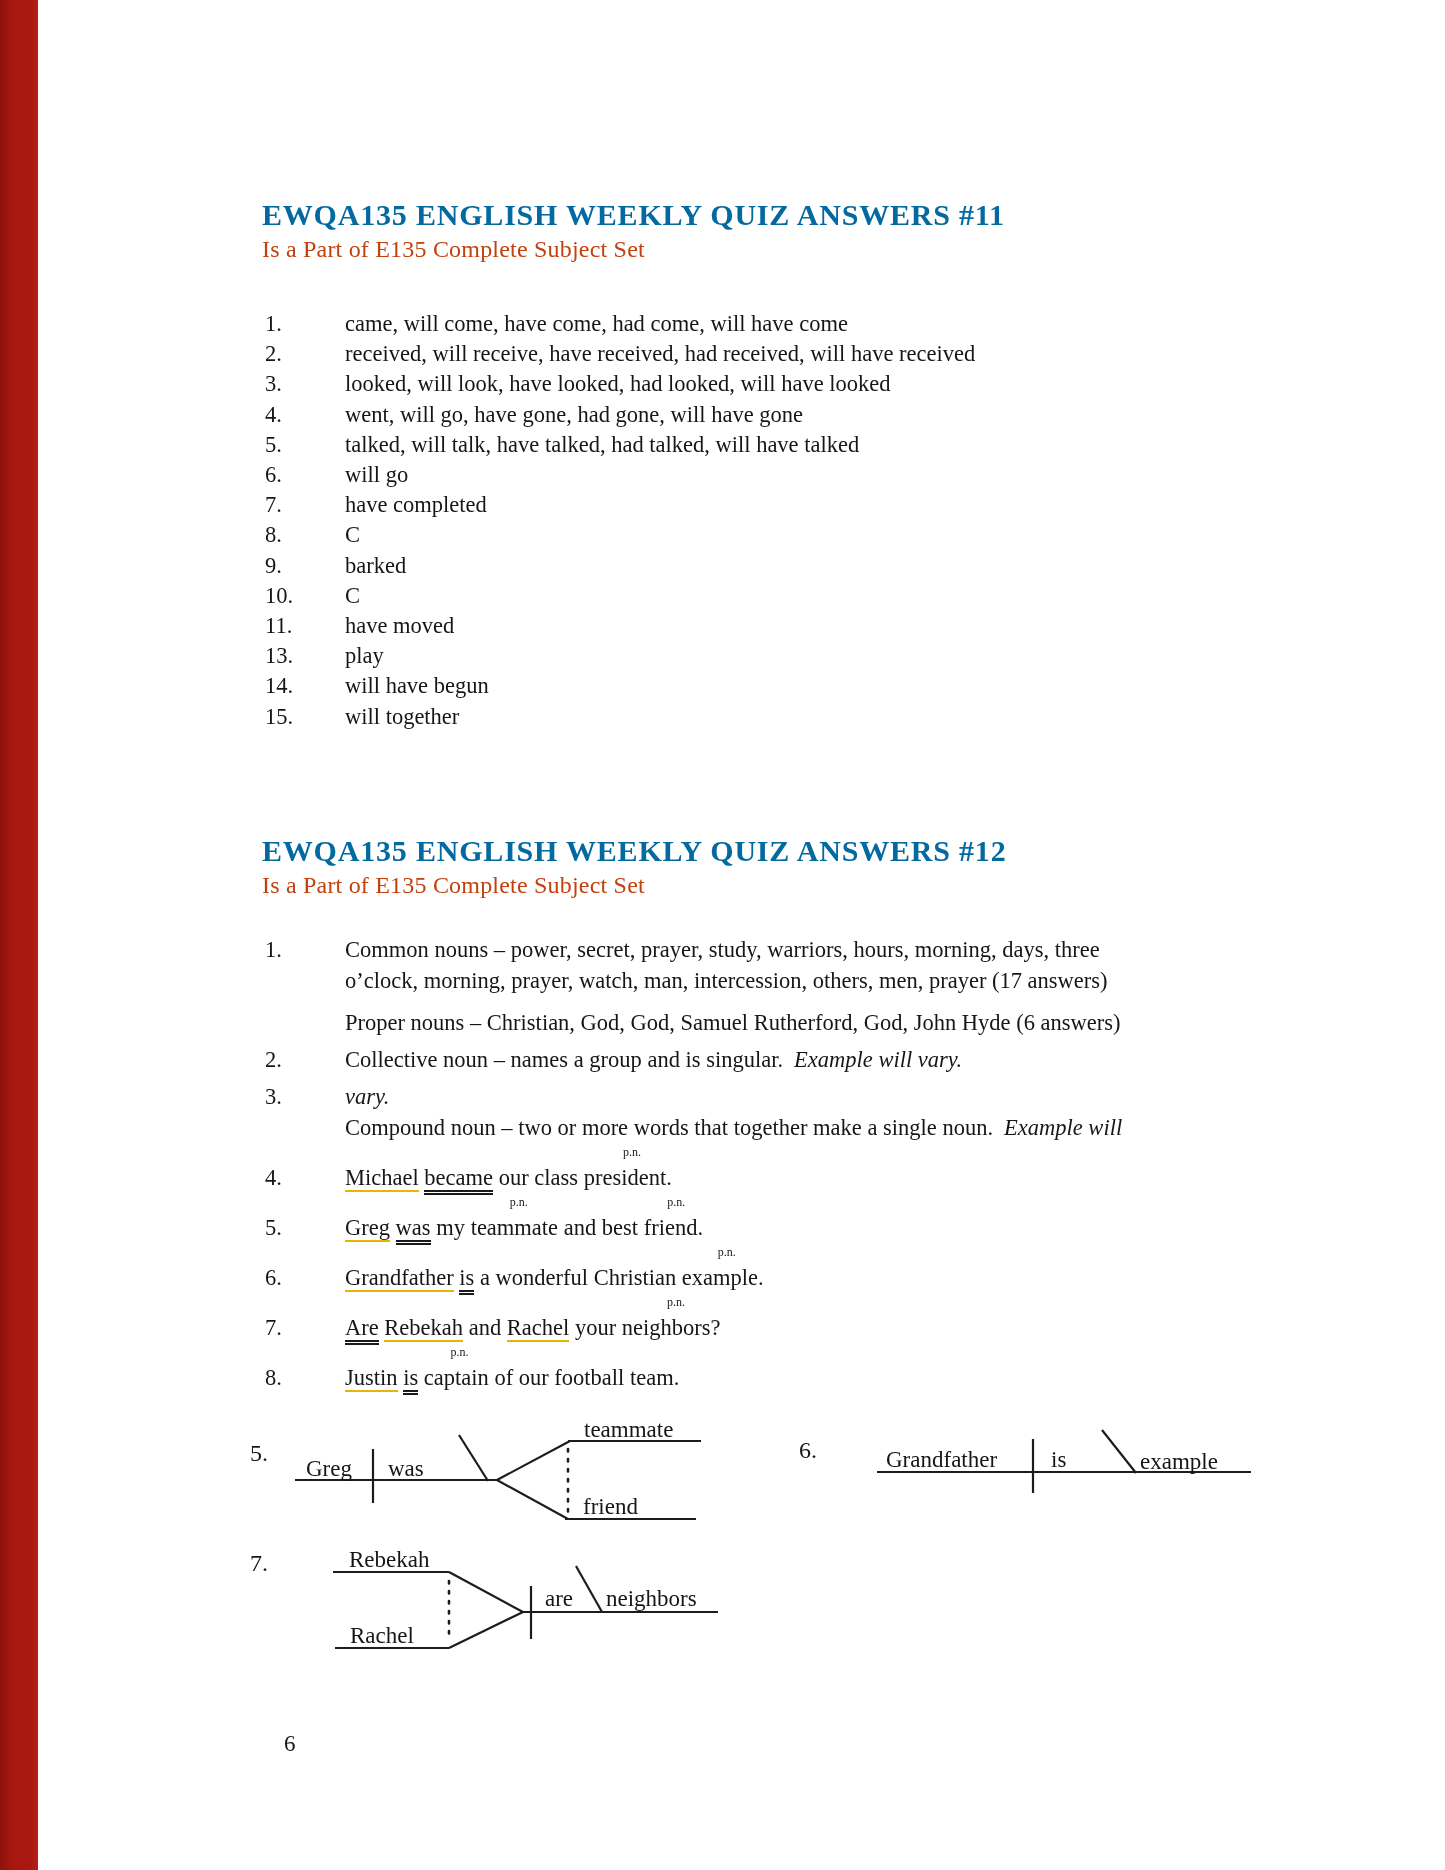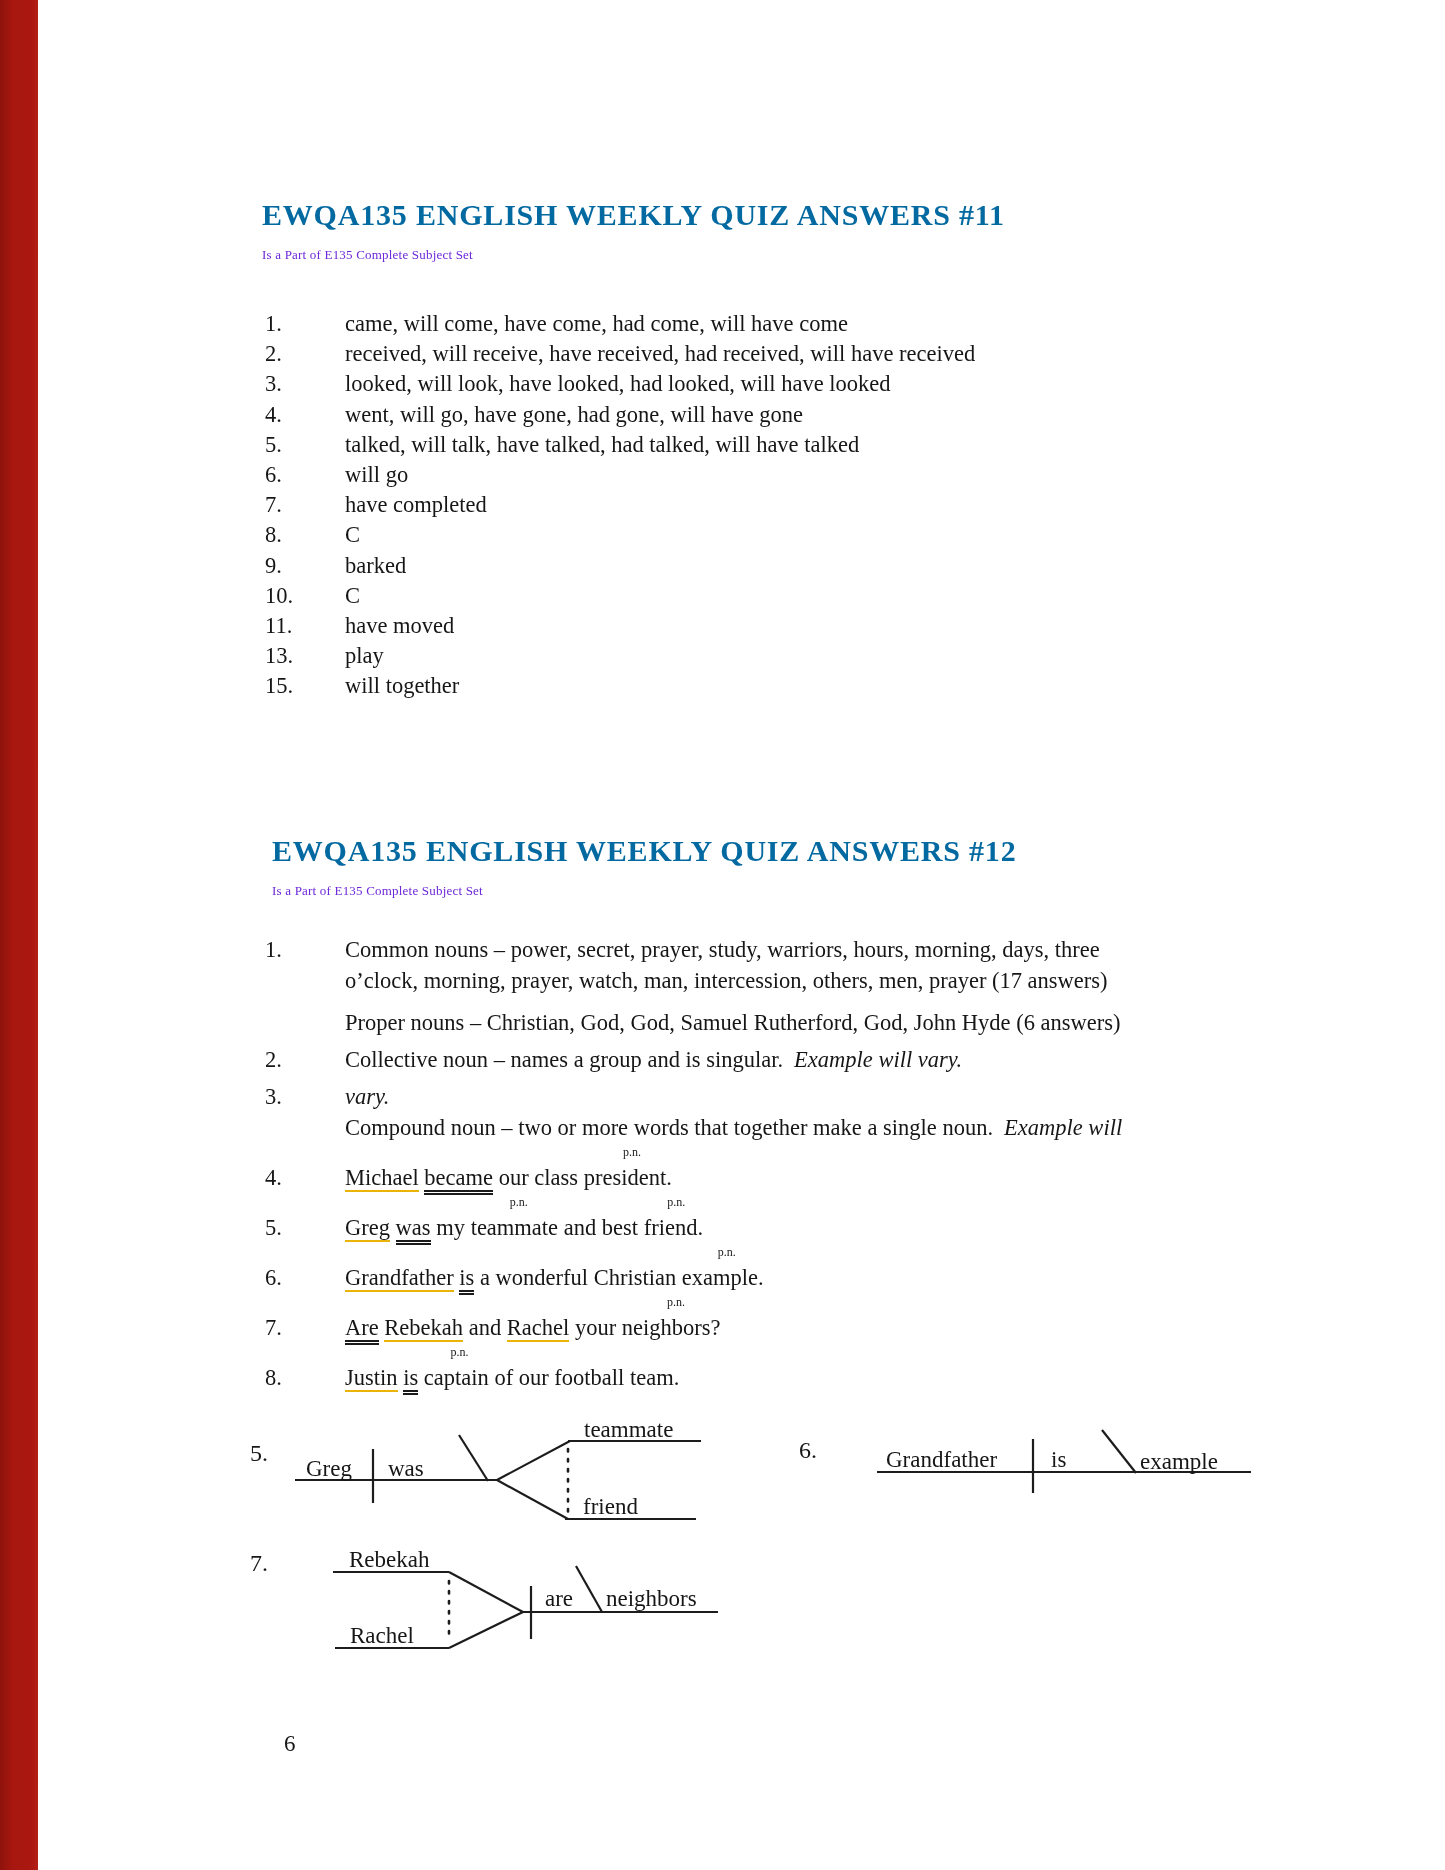--- a/index.html
+++ b/index.html
@@ -10,23 +10,23 @@
   }
   .stripe{
     position:absolute;left:0;top:0;width:38px;height:1870px;
     background:linear-gradient(90deg,#8e130c 0%,#a81710 35%,#a81710 78%,#b52015 100%);
   }
   .sec{position:absolute;white-space:nowrap;}
   .sec h1{
     margin:0;font-size:30px;font-weight:bold;letter-spacing:0.8px;
     font-family:"Liberation Serif", serif;color:#0369a1;
   }
-  .sec .subtitle{margin-top:15px;font-size:13px;letter-spacing:0.2px;color:#6d28d9;}
+  .sec .subtitle{margin-top:4px;font-size:24px;letter-spacing:0.2px;color:#c2410c;}
   .sec1{left:262px;top:198px;}
-  .sec2{left:272px;top:834px;}
+  .sec2{left:262px;top:834px;}
 
   .list{position:absolute;font-size:22.5px;}
   .list .row{display:flex;align-items:flex-start;}
   .list .num{width:80px;flex:0 0 80px;}
   .list1{left:265px;top:309px;}
   .list1 .row{line-height:30.2px;}
   .list2{left:265px;top:934px;width:1150px;}
   .list2 .row{line-height:31px;margin-bottom:6px;}
   .list2 .row.pn-space{margin-top:19px;}
   .list2 .body{flex:1;}
@@ -99,20 +99,24 @@
       <span class="num">10.</span>
       <div class="body">C</div>
     </div>
     <div class="row">
       <span class="num">11.</span>
       <div class="body">have moved</div>
     </div>
     <div class="row">
       <span class="num">13.</span>
       <div class="body">play</div>
+    </div>
+    <div class="row">
+      <span class="num">14.</span>
+      <div class="body">will have begun</div>
     </div>
     <div class="row">
       <span class="num">15.</span>
       <div class="body">will together</div>
     </div>
   </div>
 
 <div class="sec sec2">
   <h1>EWQA135 ENGLISH WEEKLY QUIZ ANSWERS #12</h1>
   <div class="subtitle">Is a Part of E135 Complete Subject Set</div>

